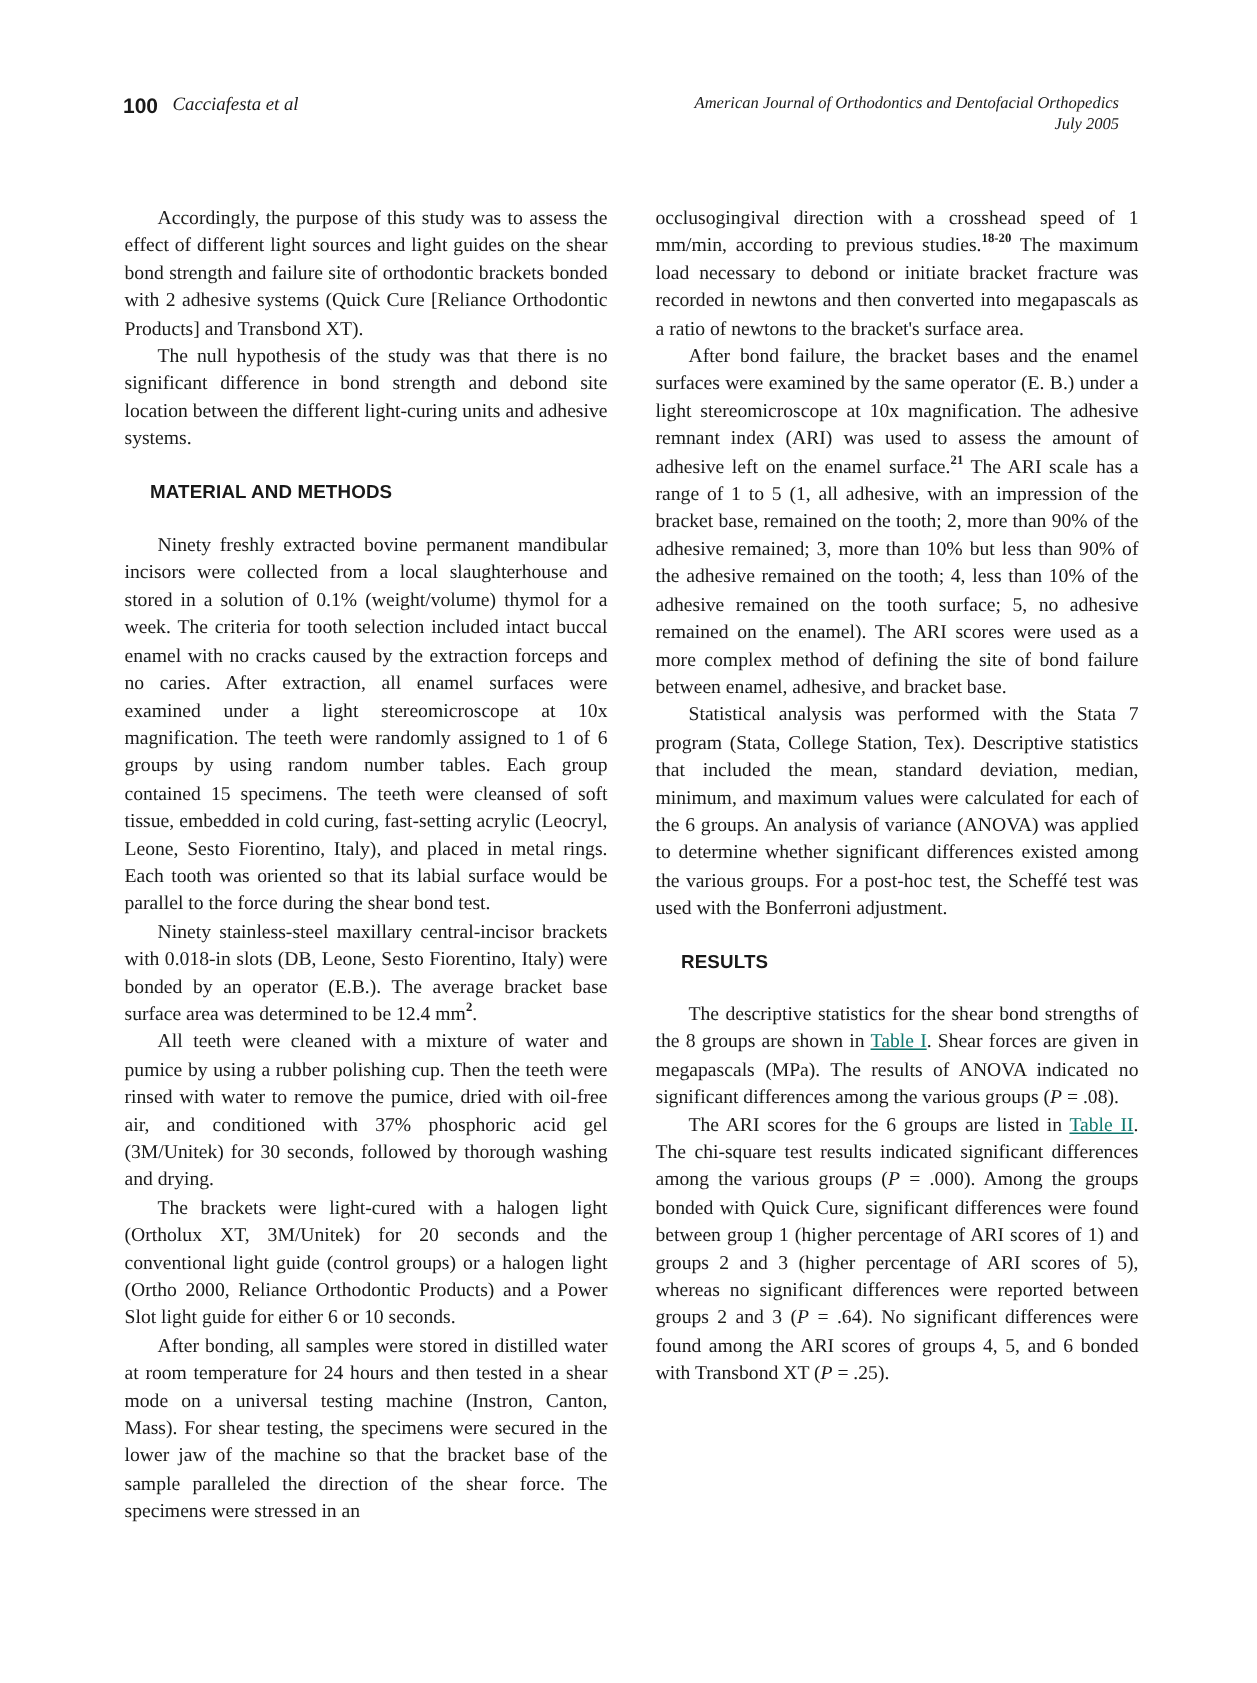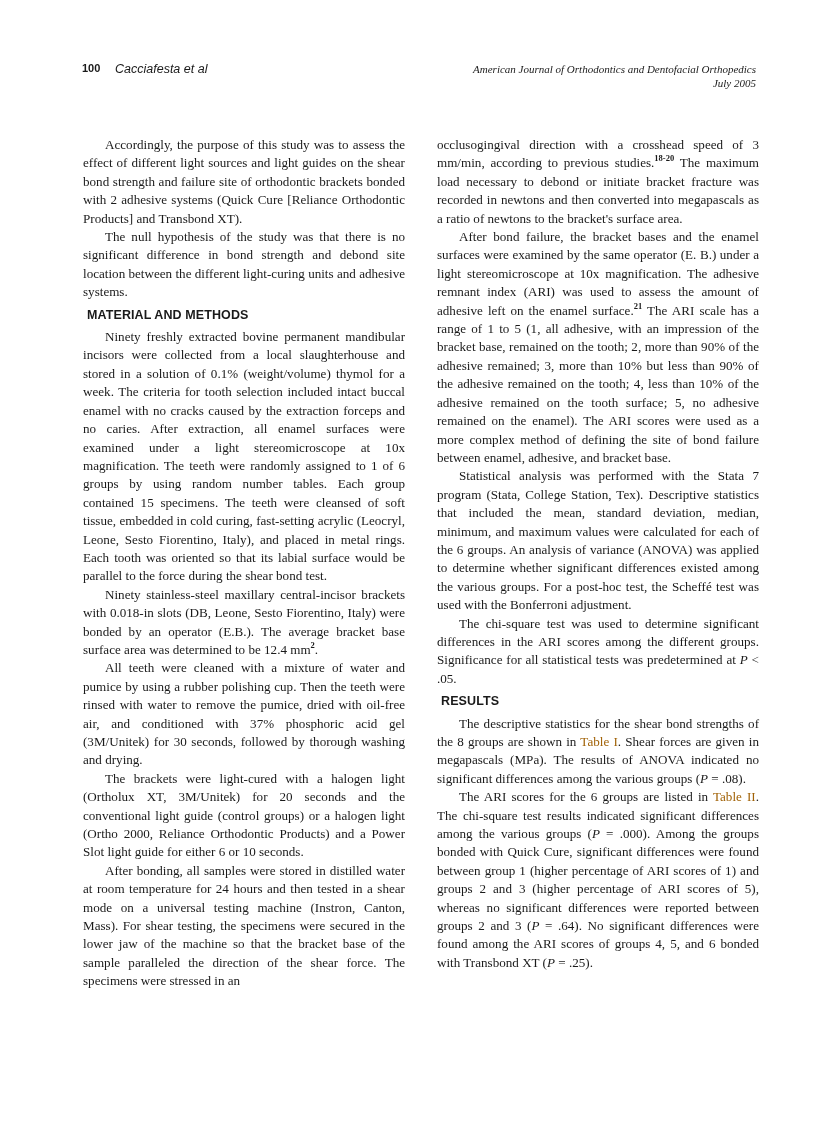--- a/index.html
+++ b/index.html
@@ -1,31 +1,31 @@
 <!DOCTYPE html>
 <html><head>
 <meta charset="utf-8">
 <style>
   html, body { margin:0; padding:0; background:#ffffff; }
   body { width:838px; height:1122px; position:relative; overflow:hidden; color:#1a1a1a; }
   .header { position:absolute; left:82px; top:62px; width:674px; height:40px; }
-  .page-num { position:absolute; left:0; top:0; font-family:"Liberation Sans", sans-serif; font-weight:bold; font-size:11px; }
-  .running-author { position:absolute; left:33px; top:0; font-family:Liberation Sans, sans-serif; font-style:italic; font-size:12.5px; }
-  .journal { position:absolute; right:0; top:0; text-align:right; font-family:"Liberation Serif", serif; font-style:italic; font-size:11px; line-height:14px; }
+  .page-num { position:absolute; left:0; top:0; font-family:"Liberation Sans", sans-serif; font-weight:bold; font-size:14px; }
+  .running-author { position:absolute; left:33px; top:0; font-family:Liberation Serif, serif; font-style:italic; font-size:12.5px; }
+  .journal { position:absolute; right:10px; top:0; text-align:right; font-family:"Liberation Serif", serif; font-style:italic; font-size:11px; line-height:14px; }
   .col { position:absolute; top:136px; width:322px; font-family:"Liberation Serif", serif; font-size:13.1px; line-height:18.4px; text-align:justify; }
   .col-left { left:83px; }
   .col-right { left:437px; }
   .col p { margin:0; text-indent:22px; }
   .col p.noindent { text-indent:0; }
-  h2.sec { font-family:"Liberation Sans", sans-serif; font-weight:bold; font-size:12.5px; margin:4px; letter-spacing:0.1px; }
+  h2.sec { font-family:"Liberation Sans", sans-serif; font-weight:bold; font-size:12.5px; margin:17px; letter-spacing:0.1px; }
   .h-mm { margin-top:17px; margin-bottom:6px; }
   .h-res { margin-top:40px; margin-bottom:7px; }
   sup { font-size:8.5px; line-height:0; vertical-align:6px;font-weight:bold; }
   .ital { font-style:italic; }
-  .link { color:#a16207; }
+  .link { color:#0f766e;text-decoration:underline; }
 </style>
 </head>
 <body>
 
 <div class="header">
   <span class="page-num">100</span>
   <span class="running-author">Cacciafesta et al</span>
   <div class="journal">
     <div>American Journal of Orthodontics and Dentofacial Orthopedics</div>
     <div>July 2005</div>
@@ -37,20 +37,19 @@
   <p>The null hypothesis of the study was that there is no significant difference in bond strength and debond site location between the different light-curing units and adhesive systems.</p>
   <h2 class="sec h-mm">MATERIAL AND METHODS</h2>
   <p>Ninety freshly extracted bovine permanent mandibular incisors were collected from a local slaughterhouse and stored in a solution of 0.1% (weight/volume) thymol for a week. The criteria for tooth selection included intact buccal enamel with no cracks caused by the extraction forceps and no caries. After extraction, all enamel surfaces were examined under a light stereomicroscope at 10x magnification. The teeth were randomly assigned to 1 of 6 groups by using random number tables. Each group contained 15 specimens. The teeth were cleansed of soft tissue, embedded in cold curing, fast-setting acrylic (Leocryl, Leone, Sesto Fiorentino, Italy), and placed in metal rings. Each tooth was oriented so that its labial surface would be parallel to the force during the shear bond test.</p>
   <p><span>Ninety stainless-steel maxillary central-incisor brackets with 0.018-in slots (DB, Leone, Sesto Fiorentino, Italy) were bonded by an operator (E.B.). The average bracket base surface area was determined to be 12.4 mm</span><sup>2</sup><span>.</span></p>
   <p>All teeth were cleaned with a mixture of water and pumice by using a rubber polishing cup. Then the teeth were rinsed with water to remove the pumice, dried with oil-free air, and conditioned with 37% phosphoric acid gel (3M/Unitek) for 30 seconds, followed by thorough washing and drying.</p>
   <p>The brackets were light-cured with a halogen light (Ortholux XT, 3M/Unitek) for 20 seconds and the conventional light guide (control groups) or a halogen light (Ortho 2000, Reliance Orthodontic Products) and a Power Slot light guide for either 6 or 10 seconds.</p>
   <p>After bonding, all samples were stored in distilled water at room temperature for 24 hours and then tested in a shear mode on a universal testing machine (Instron, Canton, Mass). For shear testing, the specimens were secured in the lower jaw of the machine so that the bracket base of the sample paralleled the direction of the shear force. The specimens were stressed in an</p>
 </div>
 
 <div class="col col-right">
-  <p class="noindent"><span>occlusogingival direction with a crosshead speed of 3 mm/min, according to previous studies.</span><sup>18-20</sup><span> The maximum load necessary to debond or initiate bracket fracture was recorded in newtons and then converted into megapascals as a ratio of newtons to the bracket's surface area.</span></p>
+  <p class="noindent"><span>occlusogingival direction with a crosshead speed of 1 mm/min, according to previous studies.</span><sup>18-20</sup><span> The maximum load necessary to debond or initiate bracket fracture was recorded in newtons and then converted into megapascals as a ratio of newtons to the bracket's surface area.</span></p>
   <p><span>After bond failure, the bracket bases and the enamel surfaces were examined by the same operator (E. B.) under a light stereomicroscope at 10x magnification. The adhesive remnant index (ARI) was used to assess the amount of adhesive left on the enamel surface.</span><sup>21</sup><span> The ARI scale has a range of 1 to 5 (1, all adhesive, with an impression of the bracket base, remained on the tooth; 2, more than 90% of the adhesive remained; 3, more than 10% but less than 90% of the adhesive remained on the tooth; 4, less than 10% of the adhesive remained on the tooth surface; 5, no adhesive remained on the enamel). The ARI scores were used as a more complex method of defining the site of bond failure between enamel, adhesive, and bracket base.</span></p>
   <p>Statistical analysis was performed with the Stata 7 program (Stata, College Station, Tex). Descriptive statistics that included the mean, standard deviation, median, minimum, and maximum values were calculated for each of the 6 groups. An analysis of variance (ANOVA) was applied to determine whether significant differences existed among the various groups. For a post-hoc test, the Scheffé test was used with the Bonferroni adjustment.</p>
-  <p><span>The chi-square test was used to determine significant differences in the ARI scores among the different groups. Significance for all statistical tests was predetermined at </span><span class="ital">P</span><span> &lt; .05.</span></p>
   <h2 class="sec h-res">RESULTS</h2>
   <p><span>The descriptive statistics for the shear bond strengths of the 8 groups are shown in </span><span class="link">Table I</span><span>. Shear forces are given in megapascals (MPa). The results of ANOVA indicated no significant differences among the various groups (</span><span class="ital">P</span><span> = .08).</span></p>
   <p><span>The ARI scores for the 6 groups are listed in </span><span class="link">Table II</span><span>. The chi-square test results indicated significant differences among the various groups (</span><span class="ital">P</span><span> = .000). Among the groups bonded with Quick Cure, significant differences were found between group 1 (higher percentage of ARI scores of 1) and groups 2 and 3 (higher percentage of ARI scores of 5), whereas no significant differences were reported between groups 2 and 3 (</span><span class="ital">P</span><span> = .64). No significant differences were found among the ARI scores of groups 4, 5, and 6 bonded with Transbond XT (</span><span class="ital">P</span><span> = .25).</span></p>
 </div>
 
 </body></html>

